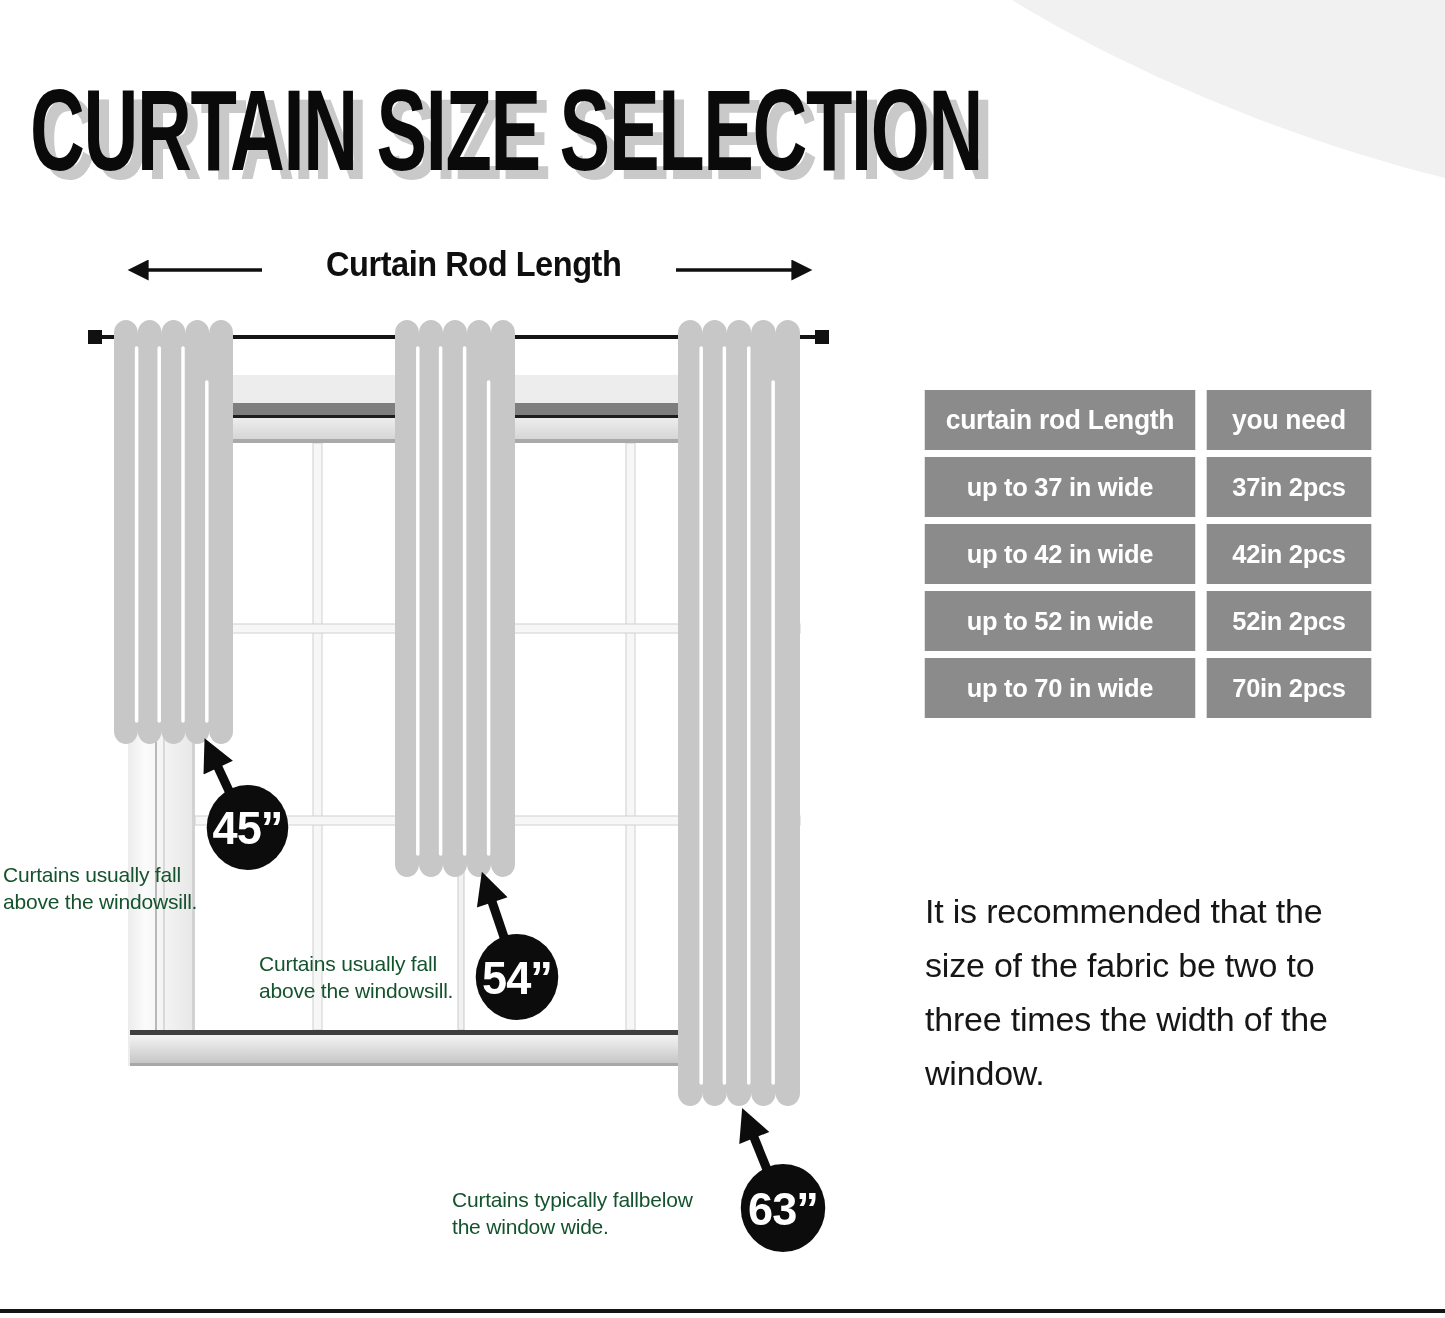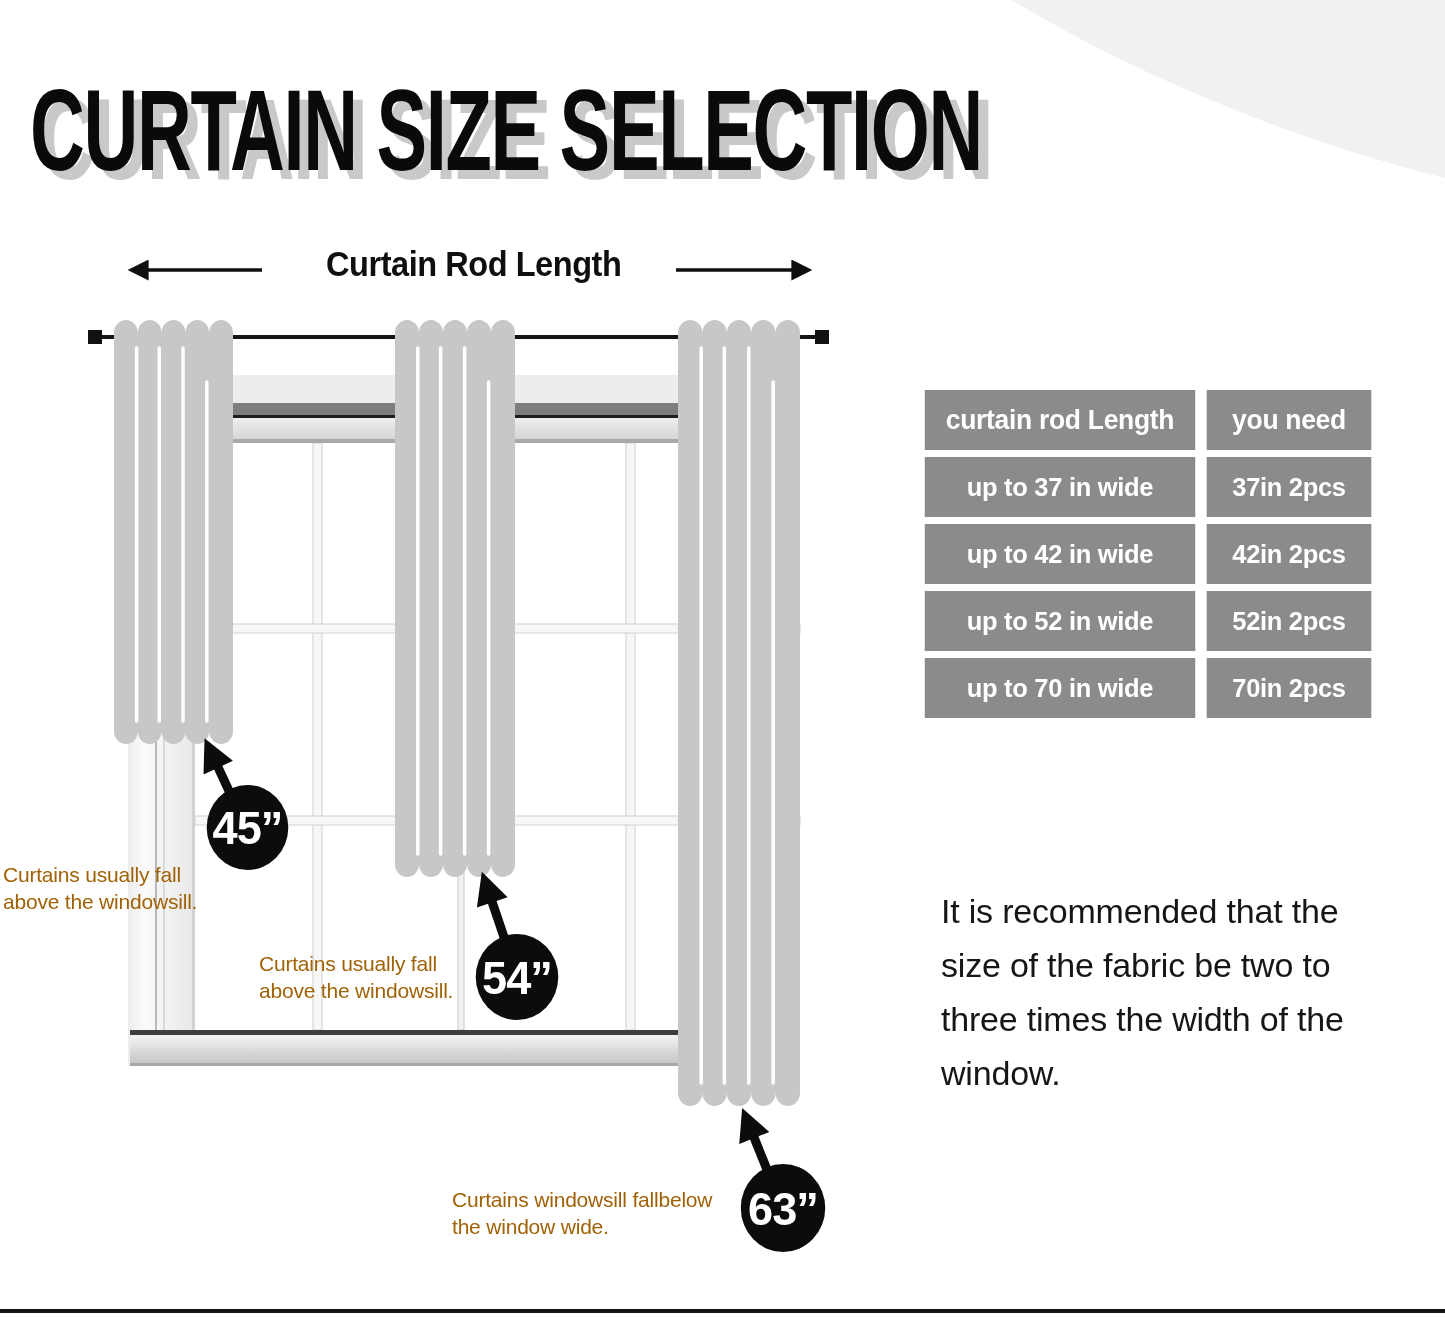--- a/index.html
+++ b/index.html
@@ -39,21 +39,21 @@
 
   
   #illustration{position:absolute;left:0;top:0;width:900px;height:1318px;}
   .curtain-fill{fill:var(--curtain);}
   .fold{stroke:#ffffff;stroke-width:3.5;stroke-linecap:round;fill:none;}
   .size-arrow{stroke:var(--marker-circle);stroke-width:9;fill:none;}
   .rod-arrow{stroke:#0f0f0f;stroke-width:3.5;fill:none;}
 
   
   .note{
-    position:absolute;font-size:21px;line-height:27px;color:#a16207;
+    position:absolute;font-size:21px;line-height:27px;color:#14532d;
     letter-spacing:-0.2px;white-space:nowrap;
   }
   .note span{display:block;}
 
   
   .size-circle{
     position:absolute;border-radius:50%;
     background:var(--marker-circle);color:#ffffff;
     display:flex;align-items:center;justify-content:center;
     font-weight:bold;font-size:47px;letter-spacing:-1px;
@@ -70,21 +70,21 @@
     background:var(--table-cell);color:#ffffff;
     display:flex;align-items:center;justify-content:center;
     font-size:26px;font-weight:bold;letter-spacing:-0.3px;
     transform:scaleX(0.98);
   }
   .cell.th{font-size:27px;}
 
   
   .recommendation{
     position:absolute;left:925px;top:884px;width:455px;
-    font-size:34px;line-height:54px;color:#161616;letter-spacing:-0.2px;margin-left:16px;
+    font-size:34px;line-height:54px;color:#161616;letter-spacing:-0.2px;
   }
 
   
   .bottom-rule{
     position:absolute;left:0;top:1309px;width:1445px;height:4px;background:#141414;
   }
 </style>
 </head>
 <body>
 
@@ -207,21 +207,21 @@
 
 <div class="note" style="left:3px;top:861px;">
   <span>Curtains usually fall</span>
   <span>above the windowsill.</span>
 </div>
 <div class="note" style="left:259px;top:950px;">
   <span>Curtains usually fall</span>
   <span>above the windowsill.</span>
 </div>
 <div class="note" style="left:452px;top:1186px;">
-  <span>Curtains windowsill fallbelow</span>
+  <span>Curtains typically fallbelow</span>
   <span>the window wide.</span>
 </div>
 
 <div class="size-table">
   <div class="cell th">curtain rod Length</div>
   <div class="cell th">you need</div>
 
   <div class="cell">up to 37 in wide</div>
   <div class="cell">37in 2pcs</div>
   <div class="cell">up to 42 in wide</div>

